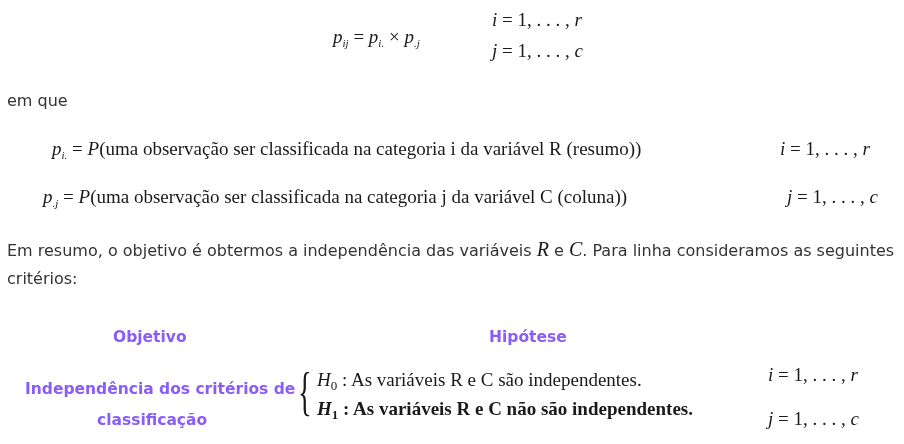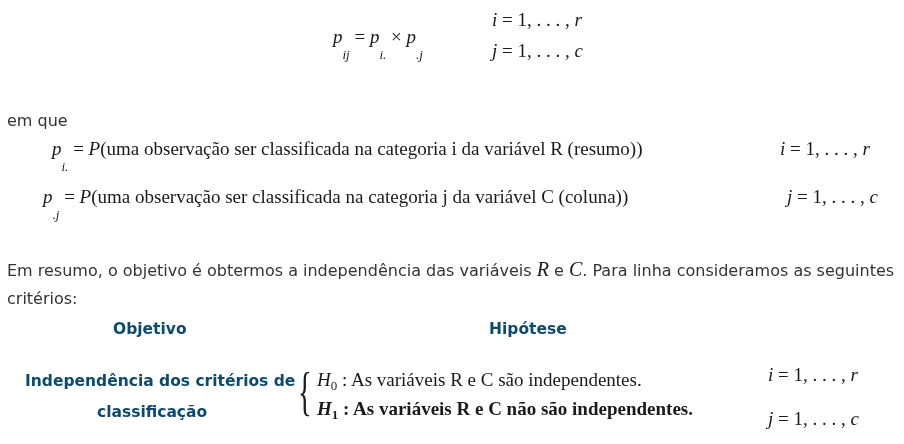--- a/index.html
+++ b/index.html
@@ -16,38 +16,38 @@
       font-family: "DejaVu Sans", sans-serif;
     }
     .math {
       font-family: "Liberation Serif", "DejaVu Serif", serif;
       color: #1a1a1a;
       font-size: 19px;
       position: absolute;
       white-space: nowrap;
     }
     .mi { font-style: italic; }
-    .sub { font-size: 13px; font-style: italic; position: relative; top: 16px; }
+    .sub { font-size: 11px; font-style: italic; position: relative; top: 4px; }
     .subn { font-size: 13px; position: relative; top: 4px; }
     .prose {
       position: absolute;
       font-family: "DejaVu Sans", sans-serif;
       font-size: 16px;
       color: #333333;
       white-space: nowrap;
-      margin-top: 20px;
     }
     .heading {
       position: absolute;
       font-family: "DejaVu Sans", sans-serif;
       font-weight: bold;
       font-size: 15.5px;
-      color: #0c4a6e;
+      color: #8b5cf6;
       white-space: nowrap;
       text-align: center;
+      margin-top: 8px;
     }
     .prose .mi-inline {
       font-family: "Liberation Serif", serif;
       font-style: italic;
       font-size: 20px;
       color: #1a1a1a;
     }
     .brace {
       position: absolute;
       font-family: "Liberation Serif", serif;

